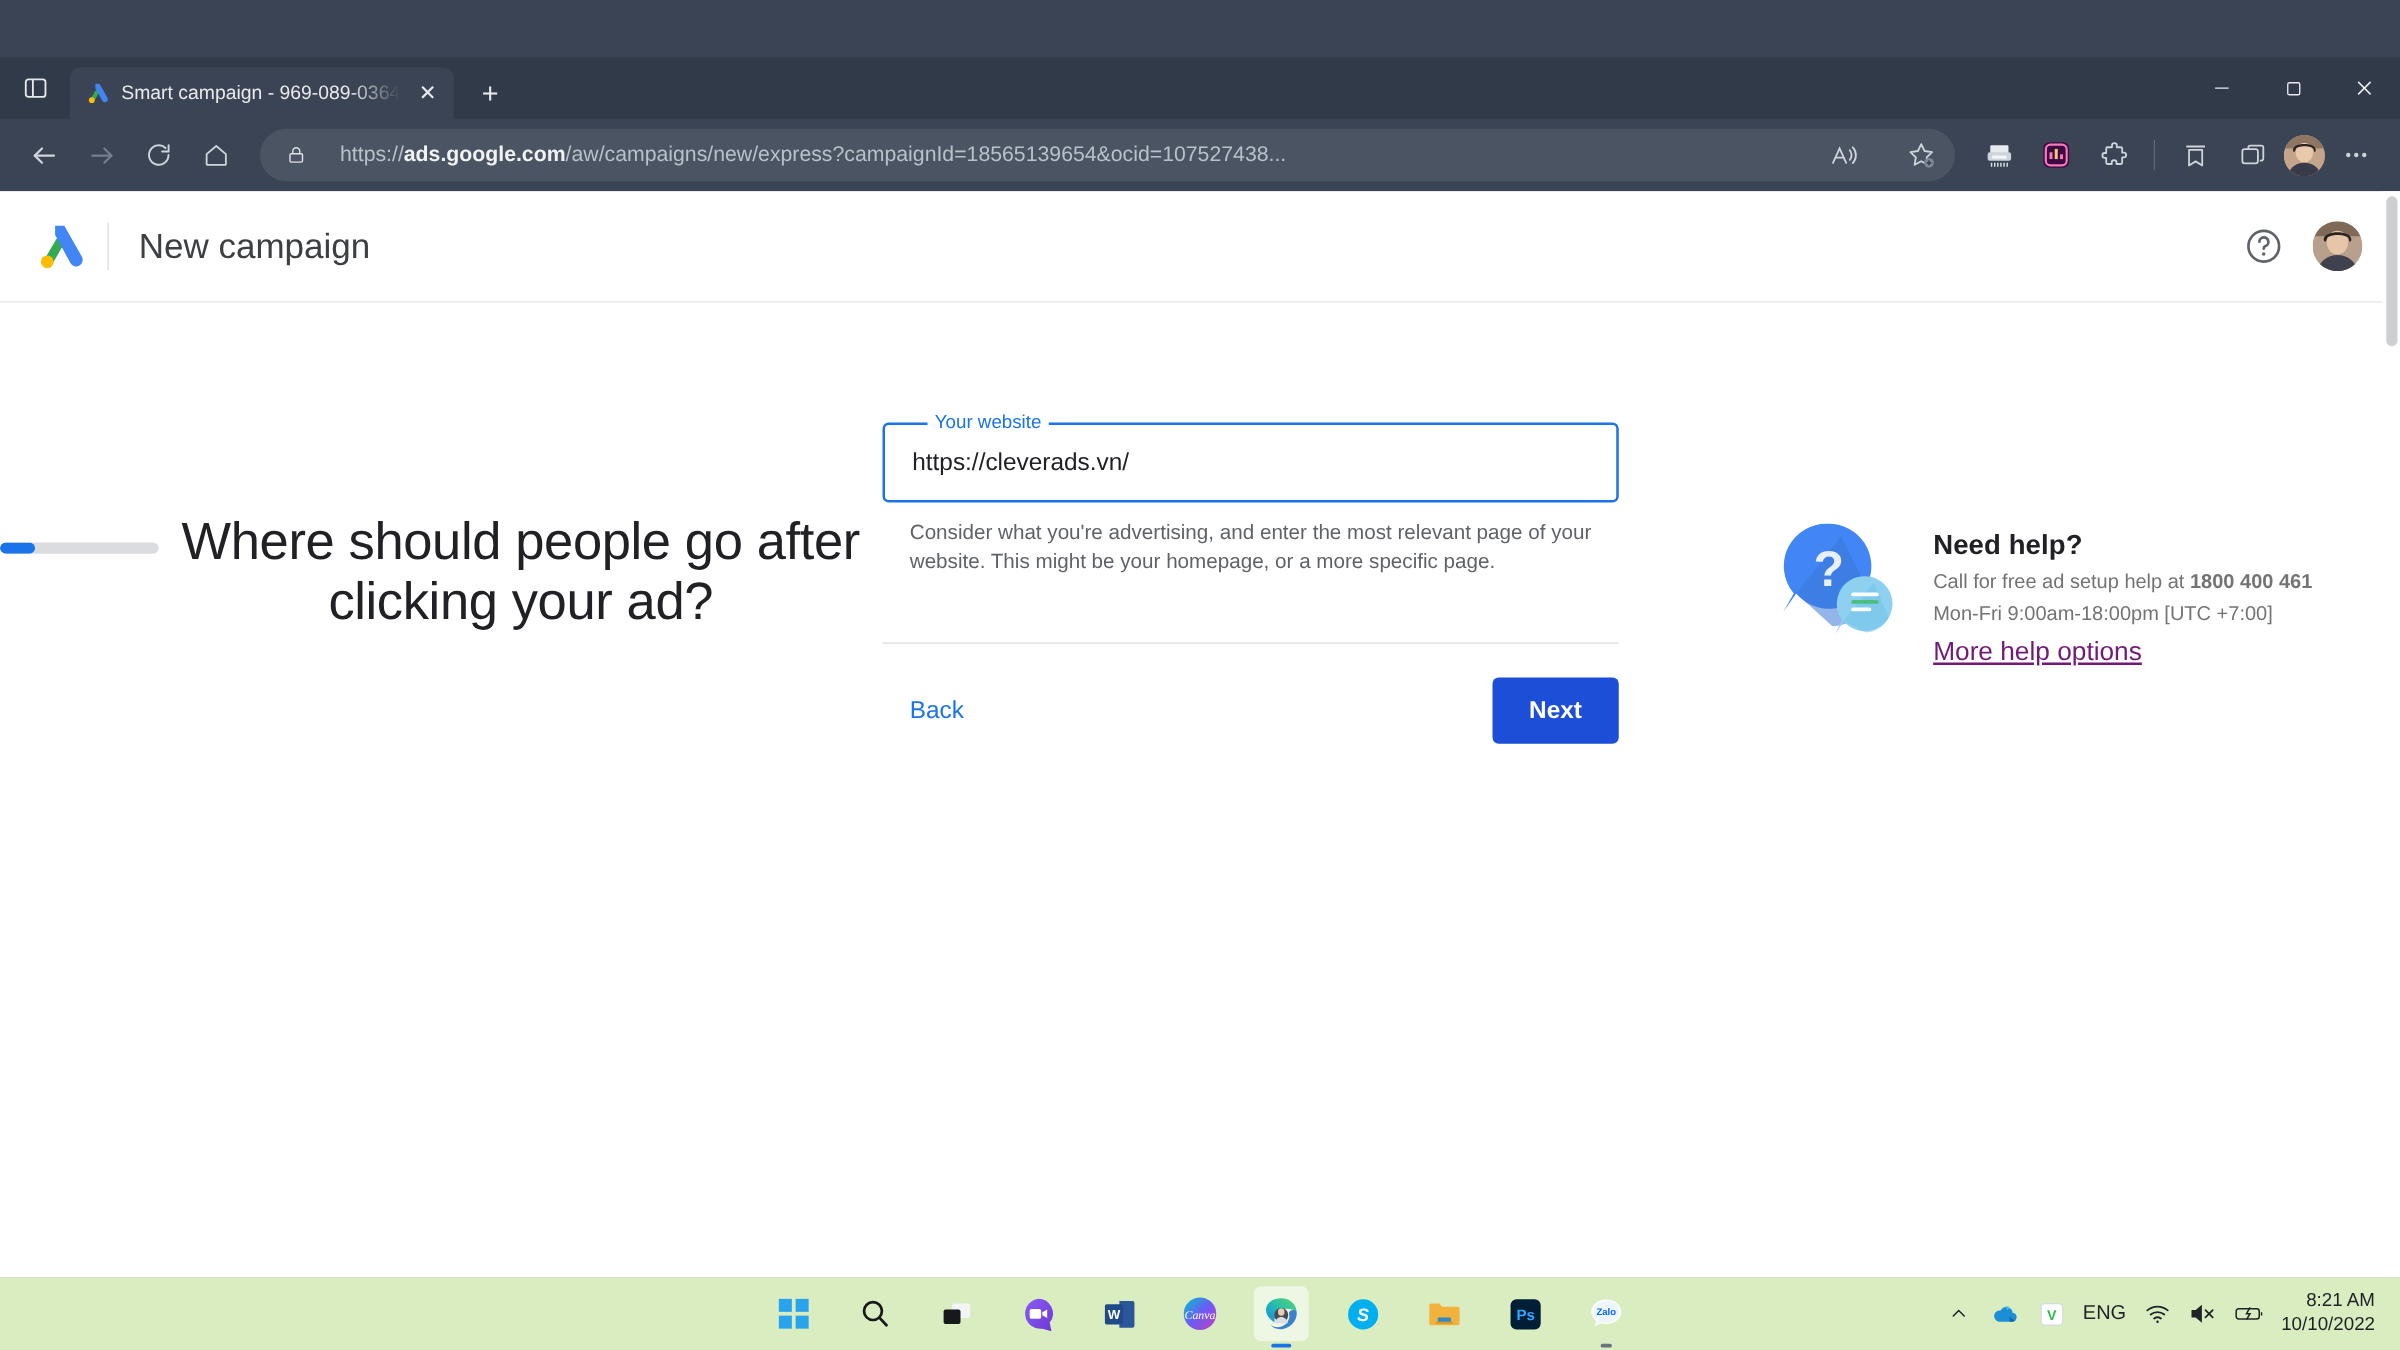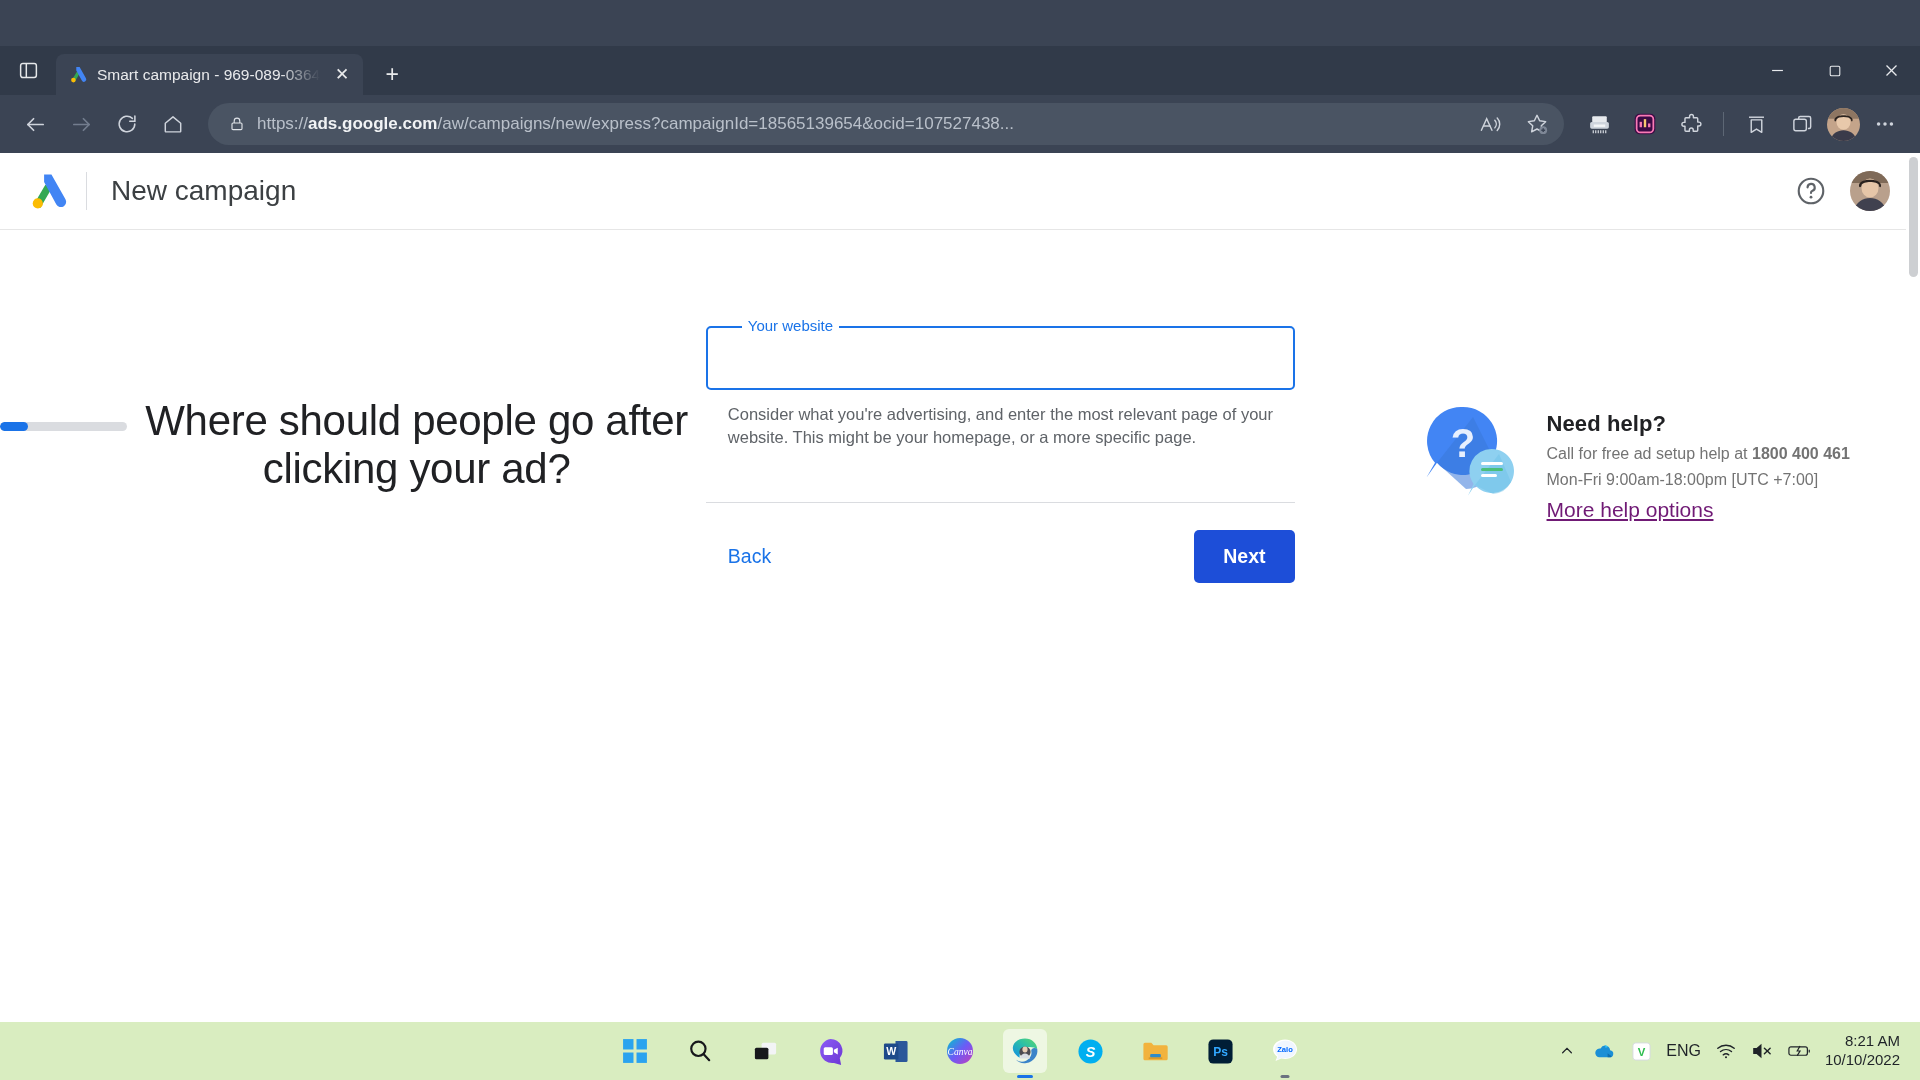--- a/index.html
+++ b/index.html
@@ -34,34 +34,34 @@
   .new-tab { width: 38px; height: 38px; margin: 0 0 2px 10px; display:flex; align-items:center;justify-content:center; color:#e9eaec; font-size: 23px; font-weight: 300;}
   .win-ctrls { position: absolute; right: 0; top: 0; height: 49px; display: flex; }
   .win-btn { width: 57px; height: 49px; display: flex; align-items: center; justify-content: center; color: #e8eaed; }
   .win-btn.close-btn { font-size: 19px; }
 
   .toolbar { height: 58px; display: flex; align-items: center; padding: 0 14px; gap: 4px; flex: 0 0 auto; }
   .tb-icon { width: 42px; height: 42px; border-radius: 6px; display: flex; align-items: center; justify-content: center; color: #cfd4dc; flex: 0 0 auto; }
   .tb-icon.dim { color: #737d8e; }
   .omnibox {
     flex: 1 1 auto; height: 42px; background: #4a5463; border-radius: 21px;
-    display: flex; align-items: center; padding: 0 8px 0 18px; margin: 0 10px; gap: 9px;
+    display: flex; align-items: center; padding: 0 8px 0 18px; margin: 0 10px; gap: 24px;
     min-width: 0;
   }
   .omnibox .lock { width: 22px; flex: 0 0 auto; display:flex;align-items:center;justify-content:center; color:#dfe3e8;}
   .url { flex: 1 1 auto; font-size: 17px; color: #b9c0ca; white-space: nowrap; overflow: hidden; min-width: 0;}
   .url b { color: #f1f3f5; font-weight: 700; }
   .omni-btn { width: 38px; height: 38px; display: flex; align-items: center; justify-content: center; color: #cfd4dc; flex:0 0 auto;}
   .tb-sep { width: 1px; height: 24px; background: #5d6775; margin: 0 7px; flex: 0 0 auto;}
   .avatar-tb { width: 33px; height: 33px; border-radius: 50%; overflow: hidden; flex: 0 0 auto;}
 
   
   .page { flex: 1 1 auto; background: #fff; overflow: hidden; position: relative; }
   .gads-header {
-    height: 77px; display: flex; align-items: center; padding: 0 30px 0 28px;
+    height: 89px; display: flex; align-items: center; padding: 0 30px 0 28px;
     border-bottom: 1px solid #e6e6e6; background: #fff;
   }
   .gads-logo { width: 42px; height: 42px; margin-right: 8px; flex:0 0 auto;}
   .hdr-div { width: 1px; height: 38px; background: #dadce0; margin: 0 24px 0 8px; }
   .hdr-title { font-size: 28px; color: #3c4043; font-weight: 400; }
   .hdr-right { margin-left: auto; display: flex; align-items: center; gap: 22px; }
   .help-btn { width: 34px; height: 34px; color: #5f6368; display:flex;align-items:center;justify-content:center; }
   .avatar-acct { width: 40px; height: 40px; border-radius: 50%; overflow: hidden; }
 
   .scroll-track { position: absolute; right: 0; top: 0; bottom: 0; width: 14px; background: #fff; }
@@ -312,20 +312,21 @@
 
         <div class="progress">
           <div class="progress-fill" id="progressFill" style="width: 22%;"></div>
         </div>
 
         <h1 class="q">Where should people go after clicking your ad?</h1>
 
         <div class="form-wrap">
           <div class="field">
             <span class="field-label">Your website</span>
+            <input class="field-input" value="https://cleverads.vn/" placeholder="Enter your website" style="">
           </div>
           <div class="hint">Consider what you're advertising, and enter the most relevant page of your website. This might be your homepage, or a more specific page.</div>
 
           <div class="divider"></div>
 
           <div class="actions">
             <button class="btn-back">Back</button>
             <button class="btn-next">Next</button>
           </div>
         </div>

